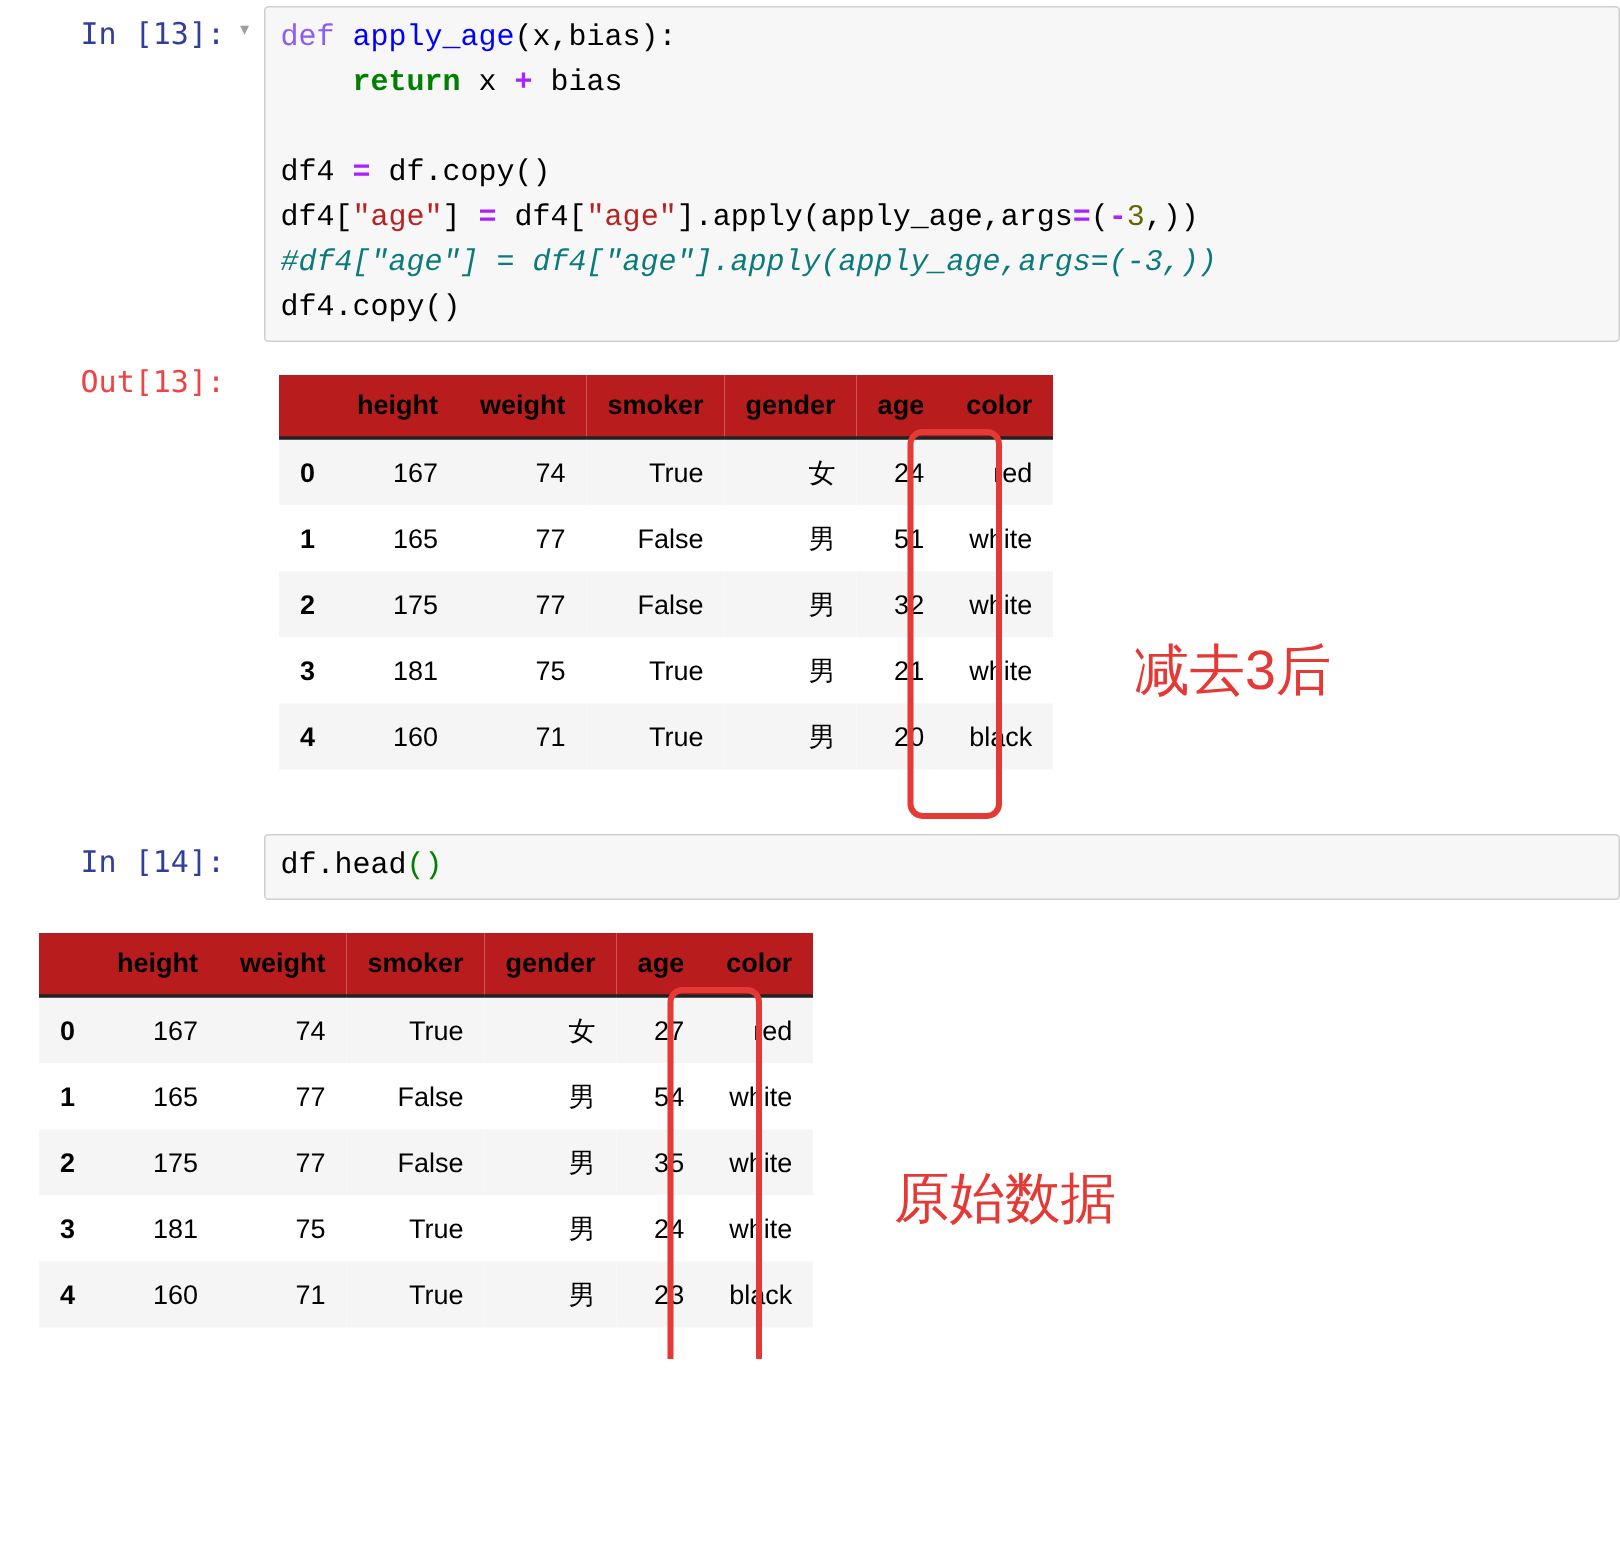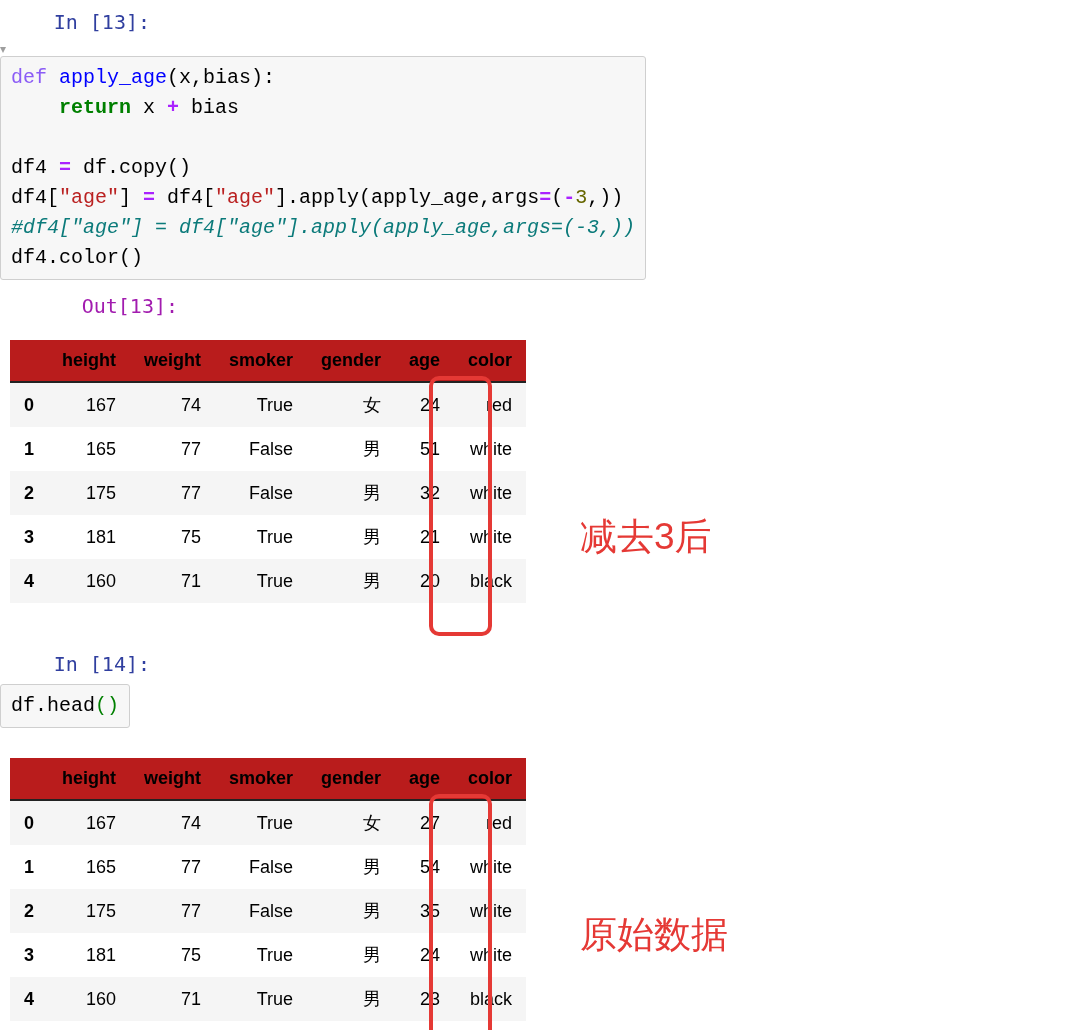--- a/index.html
+++ b/index.html
@@ -8,32 +8,31 @@
     padding: 0;
     font-family: "Helvetica Neue", Helvetica, Arial, sans-serif;
     font-size: 14px;
     background: #fff;
     width: 1080px;
   }
   .cell {
     display: flex;
     align-items: flex-start;
     padding: 4px 0;
-    flex-direction: column;
   }
   .prompt {
     width: 160px;
     flex-shrink: 0;
     text-align: right;
     padding: 6px 10px 0 0;
     font-family: monospace;
     font-size: 20px;
   }
   .prompt-in { color: #303F9F; }
-  .prompt-out { color: #a21caf; margin-left: 28px; }
+  .prompt-out { color: #ef4444; }
   .collapser {
     width: 16px;
     flex-shrink: 0;
     padding-top: 8px;
     color: #9e9e9e;
     font-size: 12px;
   }
   .input-area {
     flex: 1;
     border: 1px solid #cfcfcf;
@@ -104,21 +103,21 @@
 
 <div class="cell">
   <div class="prompt prompt-in">In [13]:</div>
   <div class="collapser">▾</div>
   <div class="input-area"><span class="kw-def">def</span><span class="plain"> </span><span class="fn">apply_age</span><span class="plain">(x,bias)</span><span class="plain">:</span>
     <span class="kw-ret">return</span><span class="plain"> x </span><span class="op">+</span><span class="plain"> bias</span>
 
 <span class="plain">df4 </span><span class="op">=</span><span class="plain"> df.copy()</span>
 <span class="plain">df4[</span><span class="str">"age"</span><span class="plain">] </span><span class="op">=</span><span class="plain"> df4[</span><span class="str">"age"</span><span class="plain">].apply(apply_age,args</span><span class="op">=</span><span class="plain">(</span><span class="op">-</span><span class="num">3</span><span class="plain">,))</span>
 <span class="comment">#df4["age"] = df4["age"].apply(apply_age,args=(-3,))</span>
-<span class="plain">df4.color()</span></div>
+<span class="plain">df4.copy()</span></div>
 </div>
 
 <div class="cell">
   <div class="prompt prompt-out">Out[13]:</div>
   <div class="collapser"></div>
   <div class="output-area">
     <div class="df-wrap">
       <table class="df">
         <thead>
           <tr>

